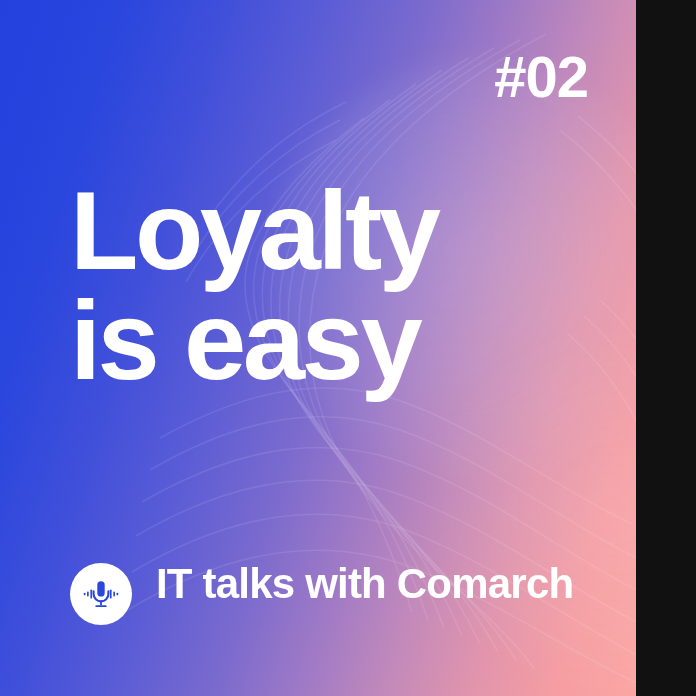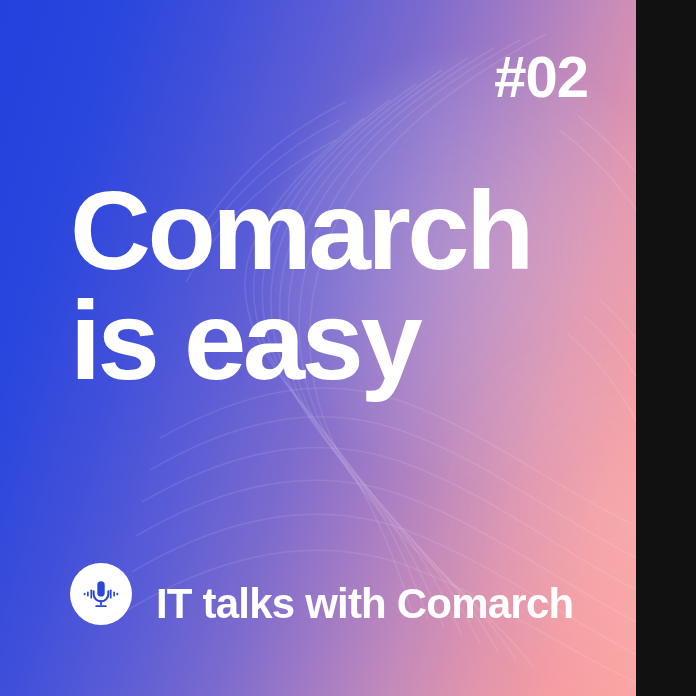--- a/index.html
+++ b/index.html
@@ -98,21 +98,21 @@
     white-space: nowrap;
   }
   .headline .line { display: block; }
 
   
   .brand {
     position: absolute;
     left: 70px;
     top: 563px;
     display: flex;
-    align-items: flex-end;
+    align-items: flex-start;
     gap: 24px;
   }
   .logo-circle {
     width: 62px;
     height: 62px;
     border-radius: 50%;
     background: #ffffff;
     display: flex;
     align-items: center;
     justify-content: center;
@@ -163,21 +163,21 @@
 
       <path d="M196 250 C 230 196, 280 150, 340 120"></path>
       <path d="M186 282 C 220 222, 272 172, 336 140"></path>
       <path d="M206 222 C 240 172, 288 130, 346 102"></path>
     </svg>
   </div>
 
   <div class="issue-no">#02</div>
 
   <div class="headline">
-    <span class="line">Comarch</span>
+    <span class="line">Loyalty</span>
     <span class="line">is easy</span>
   </div>
 
   <div class="brand">
     <div class="logo-circle">
       <span>
         <svg width="44" height="44" viewBox="0 0 44 44" xmlns="http://www.w3.org/2000/svg">
 
           <rect x="18.3" y="9.2" width="7.4" height="15.4" rx="3.7" fill="#2B46DC"></rect>
 

